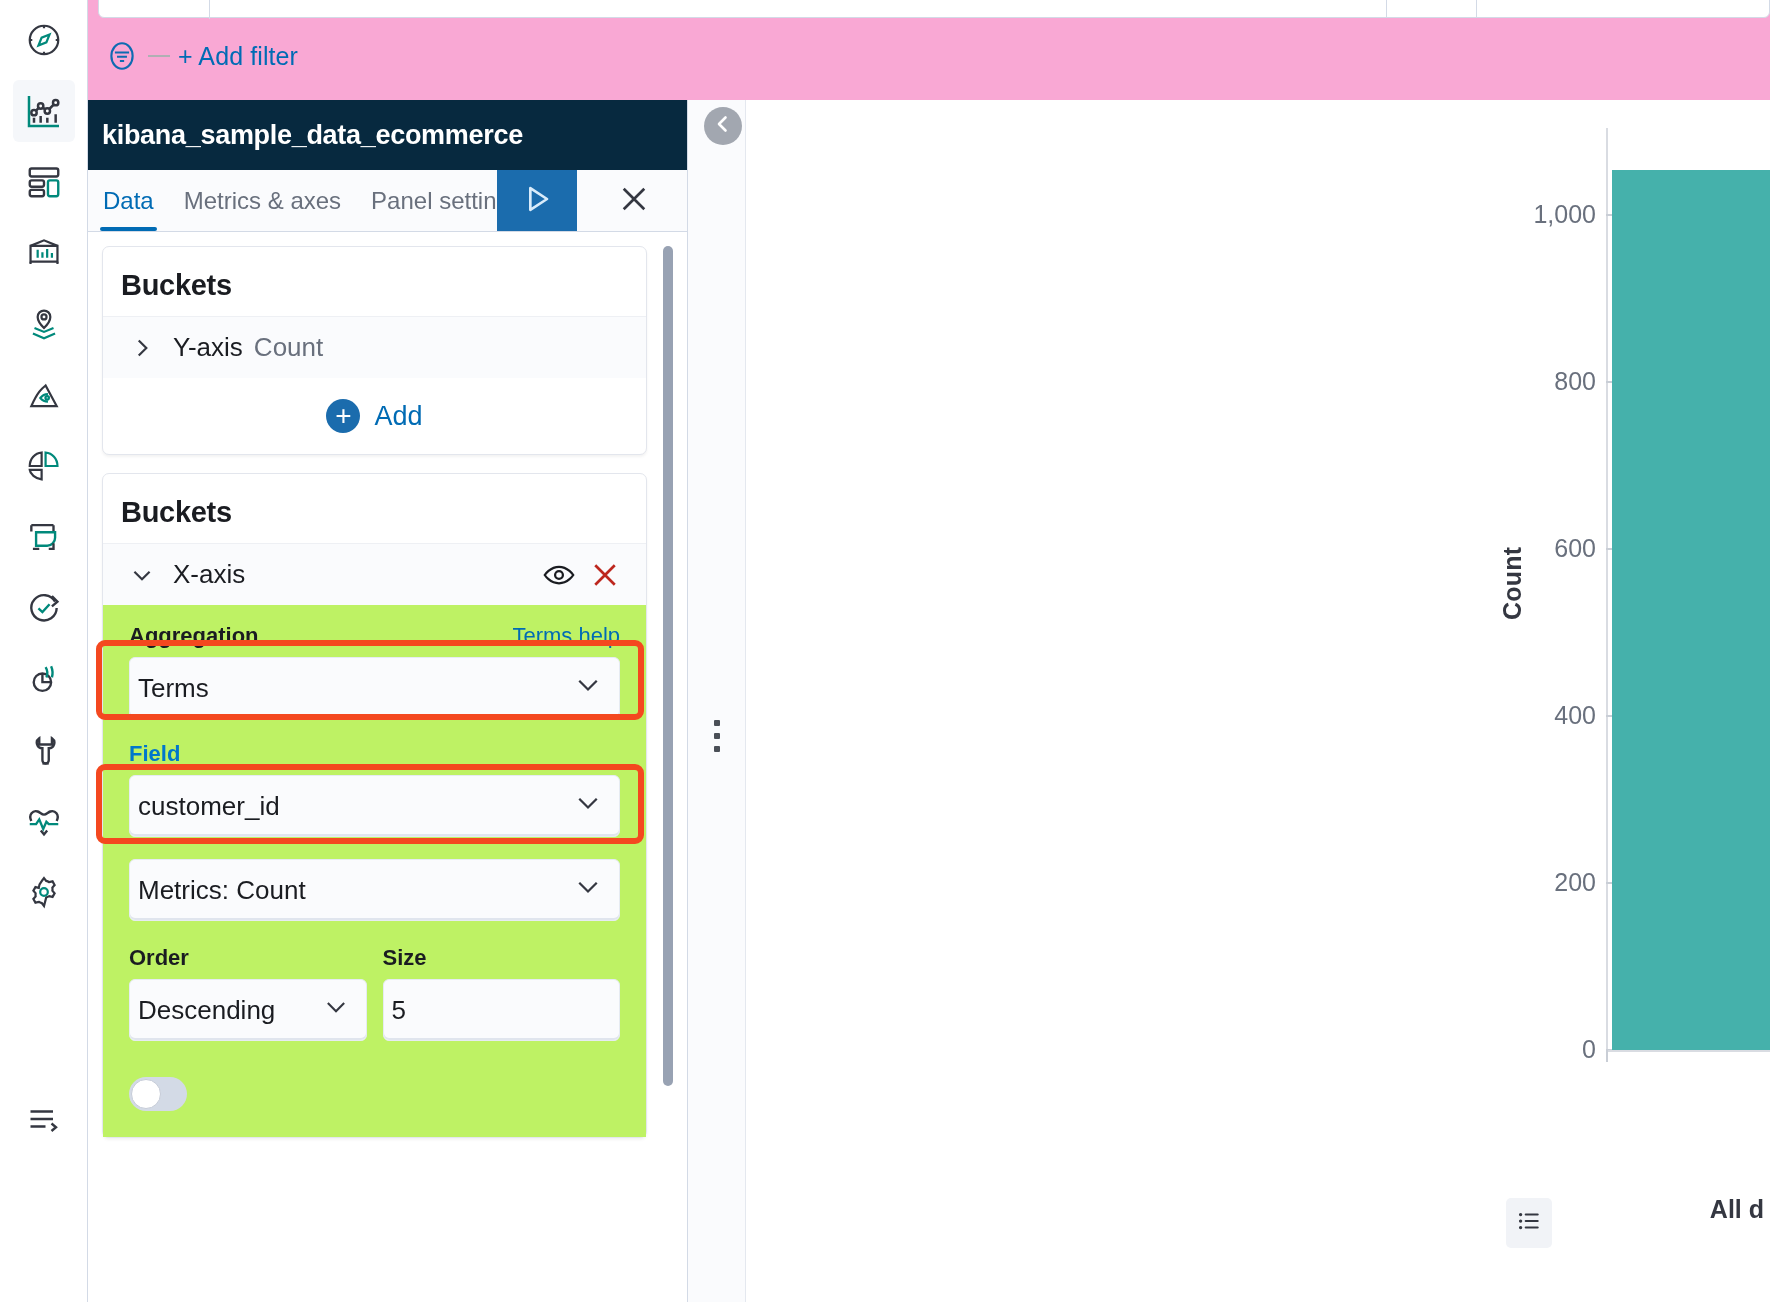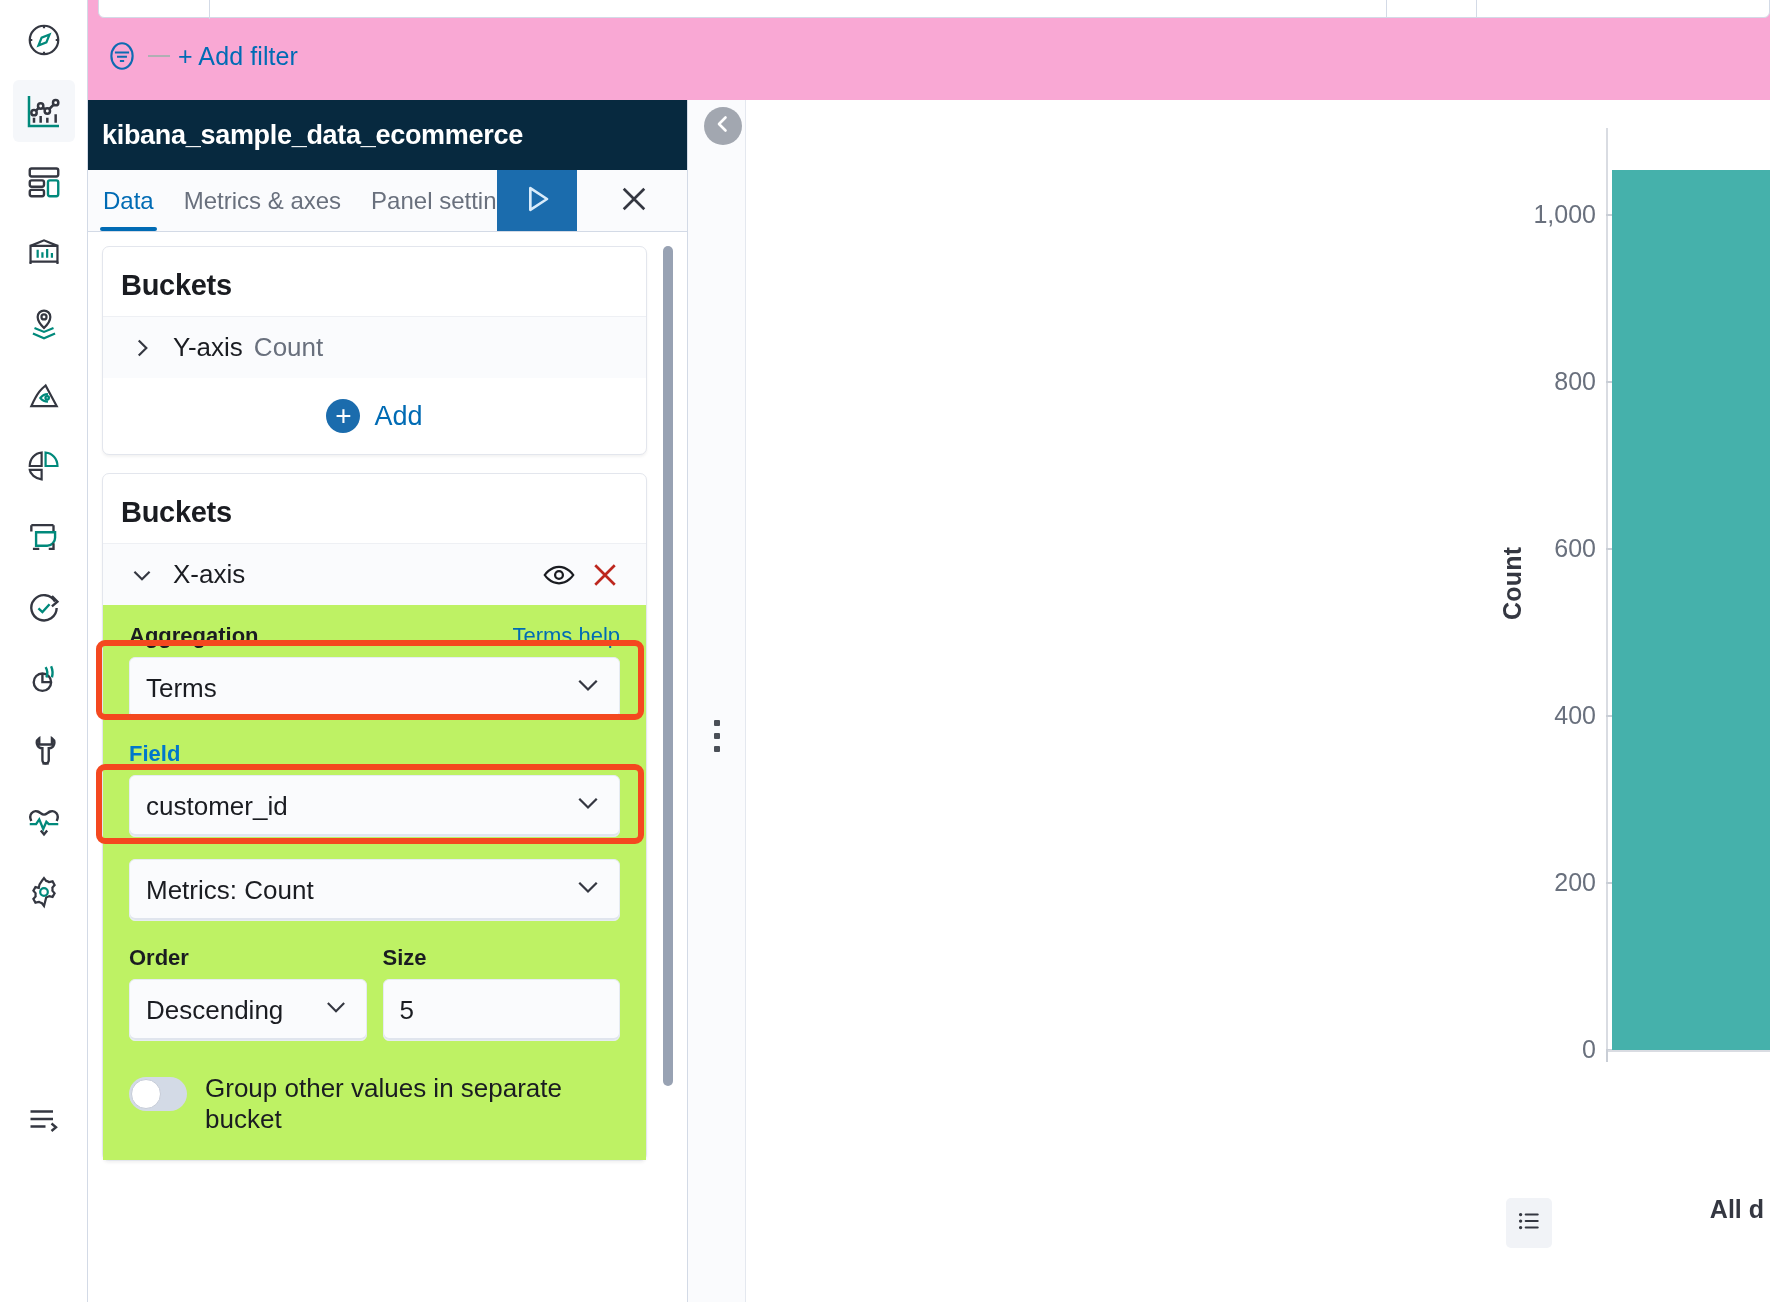--- a/index.html
+++ b/index.html
@@ -137,21 +137,21 @@
   .form-label { font-size: 22px; font-weight: 700; color: #1a1c21; }
   .form-label.focused { color: #0077cc; }
   .help-link { font-size: 22px; color: #006bb4; cursor: pointer; }
 
   .select {
     position: relative; height: 62px; width: 100%;
     background: #fafbfd;
     border: 1px solid #e6ebf2;
     border-radius: 6px;
     box-shadow: inset 0 -2px 0 #e0e5ee;
-    display: flex; align-items: center; padding: 0 54px 0 16px;
+    display: flex; align-items: center; padding: 0 54px 0 8px;
     font-size: 26px; color: #1a1c21; cursor: pointer;
   }
   .select .caret { position: absolute; right: 16px; top: 50%; transform: translateY(-50%); }
 
   .field-block { margin-top: 22px; }
   .two-col { display: flex; gap: 16px; margin-top: 24px; }
   .two-col > div { flex: 1; }
   .select.small { padding-right: 46px; }
 
   .toggle-row { display: flex; align-items: flex-start; gap: 18px; margin-top: 32px; }
@@ -530,21 +530,20 @@
               <div class="select" style="padding-right:16px;">
                 <span>5</span>
               </div>
             </div>
           </div>
 
           <div class="toggle-row">
             <div class="toggle">
               <span class="knob"></span>
             </div>
-            <div class="toggle-label">Group other values in separate bucket</div>
           </div>
 
         </div>
       </div>
 
       <div id="scrollbar-thumb"></div>
     </div>
 
     <div class="hl-box" style="left:8px; top:540px; width:548px; height:80px;"></div>
     <div class="hl-box" style="left:8px; top:664px; width:548px; height:80px;"></div>

